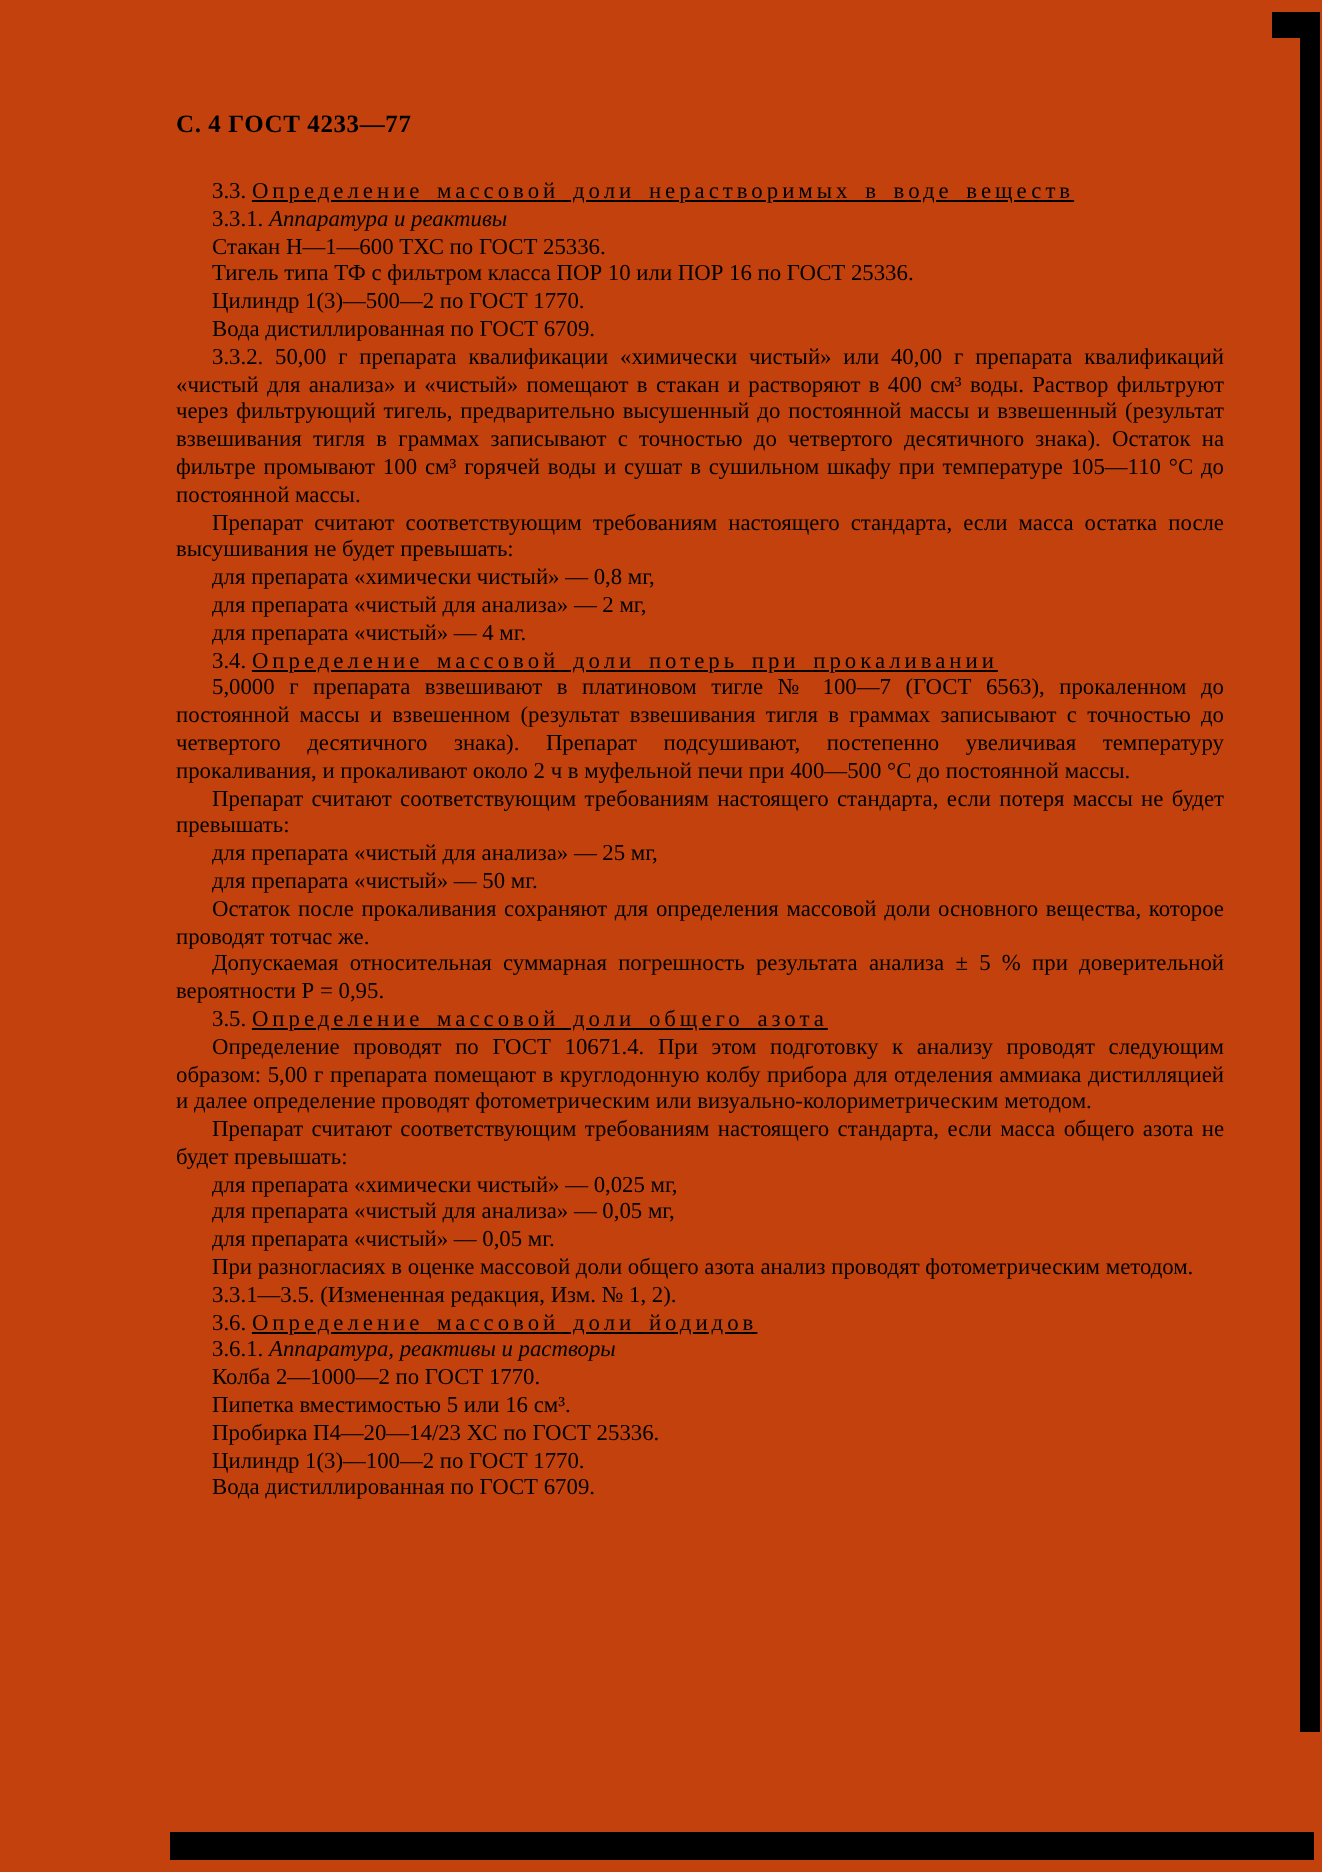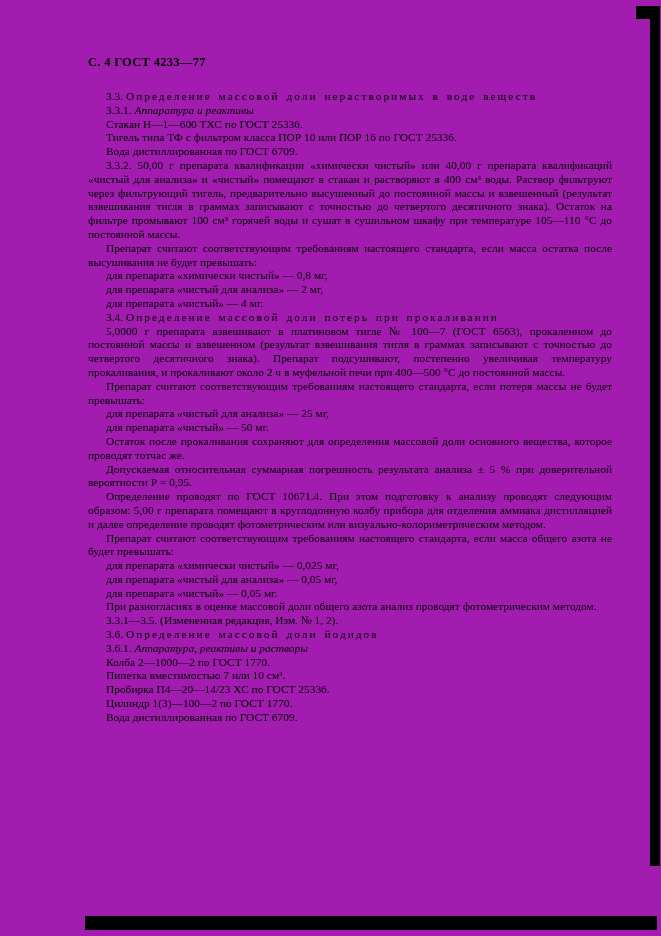--- a/index.html
+++ b/index.html
@@ -1,20 +1,20 @@
 <!DOCTYPE html>
 <html lang="ru"><head>
 <meta charset="utf-8">
 <style>
   html, body { margin: 0; padding: 0; background: #ffffff; }
   .page {
     position: relative;
     width: 661px;
     height: 936px;
-    background: #a21caf;
+    background: #c2410c;
     overflow: hidden;
     font-family: "Liberation Serif", serif;
     color: #000000;
   }
   .scan-edge { background: #000; position: absolute; }
   .edge-right  { top: 6px; right: 1px; width: 10px; height: 860px; }
   .edge-corner { top: 6px; right: 1px; width: 24px; height: 13px; }
   .edge-bottom { left: 85px; top: 916px; width: 572px; height: 14px; }
   .header {
     position: absolute;
@@ -29,58 +29,60 @@
     top: 90px;
     left: 88px;
     width: 524px;
     font-size: 11.4px;
     line-height: 13.8px;
     text-align: justify;
     hyphens: auto;
   }
   .para { margin: 0; text-indent: 18px; }
   .para .num { white-space: nowrap; }
-  .para .spaced { letter-spacing: 2px; word-spacing: 2px; }
+  .para .spaced { letter-spacing: 2px; word-spacing: 2px; text-decoration: underline; }
   .para .it { font-style: italic; }
   .para .b { font-weight: normal; }
 </style>
 </head>
 <body>
 
 <div class="page">
   <div class="scan-edge edge-corner"></div>
   <div class="scan-edge edge-right"></div>
   <div class="scan-edge edge-bottom"></div>
   <div class="header">С. 4 ГОСТ 4233—77</div>
   <div class="content" id="content">
       <p class="para"><span class="num">3.3. </span><span class="spaced">Определение массовой доли нерастворимых в воде веществ</span></p>
       <p class="para"><span class="num">3.3.1. </span><span class="it">Аппаратура и реактивы</span></p>
       <p class="para">Стакан Н—1—600 ТХС по ГОСТ 25336.</p>
       <p class="para">Тигель типа ТФ с фильтром класса ПОР 10 или ПОР 16 по ГОСТ 25336.</p>
+      <p class="para">Цилиндр 1(3)—500—2 по ГОСТ 1770.</p>
       <p class="para">Вода дистиллированная по ГОСТ 6709.</p>
       <p class="para">3.3.2. 50,00 г препарата квалификации «химически чистый» или 40,00 г препарата квалификаций «чистый для анализа» и «чистый» помещают в стакан и растворяют в 400 см³ воды. Раствор фильтруют через фильтрующий тигель, предварительно высушенный до постоянной массы и взвешенный (результат взвешивания тигля в граммах записывают с точностью до четвертого десятичного знака). Остаток на фильтре промывают 100 см³ горячей воды и сушат в сушильном шкафу при температуре 105—110 °С до постоянной массы.</p>
       <p class="para">Препарат считают соответствующим требованиям настоящего стандарта, если масса остатка после высушивания не будет превышать:</p>
       <p class="para">для препарата «химически чистый» — 0,8 мг,</p>
       <p class="para">для препарата «чистый для анализа» — 2 мг,</p>
       <p class="para">для препарата «чистый» — 4 мг.</p>
       <p class="para"><span class="num">3.4. </span><span class="spaced">Определение массовой доли потерь при прокаливании</span></p>
       <p class="para">5,0000 г препарата взвешивают в платиновом тигле № 100—7 (ГОСТ 6563), прокаленном до постоянной массы и взвешенном (результат взвешивания тигля в граммах записывают с точностью до четвертого десятичного знака). Препарат подсушивают, постепенно увеличивая температуру прокаливания, и прокаливают около 2 ч в муфельной печи при 400—500 °С до постоянной массы.</p>
       <p class="para">Препарат считают соответствующим требованиям настоящего стандарта, если потеря массы не будет превышать:</p>
       <p class="para">для препарата «чистый для анализа» — 25 мг,</p>
       <p class="para">для препарата «чистый» — 50 мг.</p>
       <p class="para">Остаток после прокаливания сохраняют для определения массовой доли основного вещества, которое проводят тотчас же.</p>
       <p class="para">Допускаемая относительная суммарная погрешность результата анализа ± 5 % при доверительной вероятности Р = 0,95.</p>
+      <p class="para"><span class="num">3.5. </span><span class="spaced">Определение массовой доли общего азота</span></p>
       <p class="para">Определение проводят по ГОСТ 10671.4. При этом подготовку к анализу проводят следующим образом: 5,00 г препарата помещают в круглодонную колбу прибора для отделения аммиака дистилляцией и далее определение проводят фотометрическим или визуально-колориметрическим методом.</p>
       <p class="para">Препарат считают соответствующим требованиям настоящего стандарта, если масса общего азота не будет превышать:</p>
       <p class="para">для препарата «химически чистый» — 0,025 мг,</p>
       <p class="para">для препарата «чистый для анализа» — 0,05 мг,</p>
       <p class="para">для препарата «чистый» — 0,05 мг.</p>
       <p class="para">При разногласиях в оценке массовой доли общего азота анализ проводят фотометрическим методом.</p>
       <p class="para"><span>3.3.1—3.5. </span><span class="b">(Измененная редакция, Изм. № 1, 2).</span></p>
       <p class="para"><span class="num">3.6. </span><span class="spaced">Определение массовой доли йодидов</span></p>
       <p class="para"><span class="num">3.6.1. </span><span class="it">Аппаратура, реактивы и растворы</span></p>
       <p class="para">Колба 2—1000—2 по ГОСТ 1770.</p>
-      <p class="para">Пипетка вместимостью 7 или 10 см³.</p>
+      <p class="para">Пипетка вместимостью 5 или 16 см³.</p>
       <p class="para">Пробирка П4—20—14/23 ХС по ГОСТ 25336.</p>
       <p class="para">Цилиндр 1(3)—100—2 по ГОСТ 1770.</p>
       <p class="para">Вода дистиллированная по ГОСТ 6709.</p>
     </div>
 </div>
 
 </body></html>

